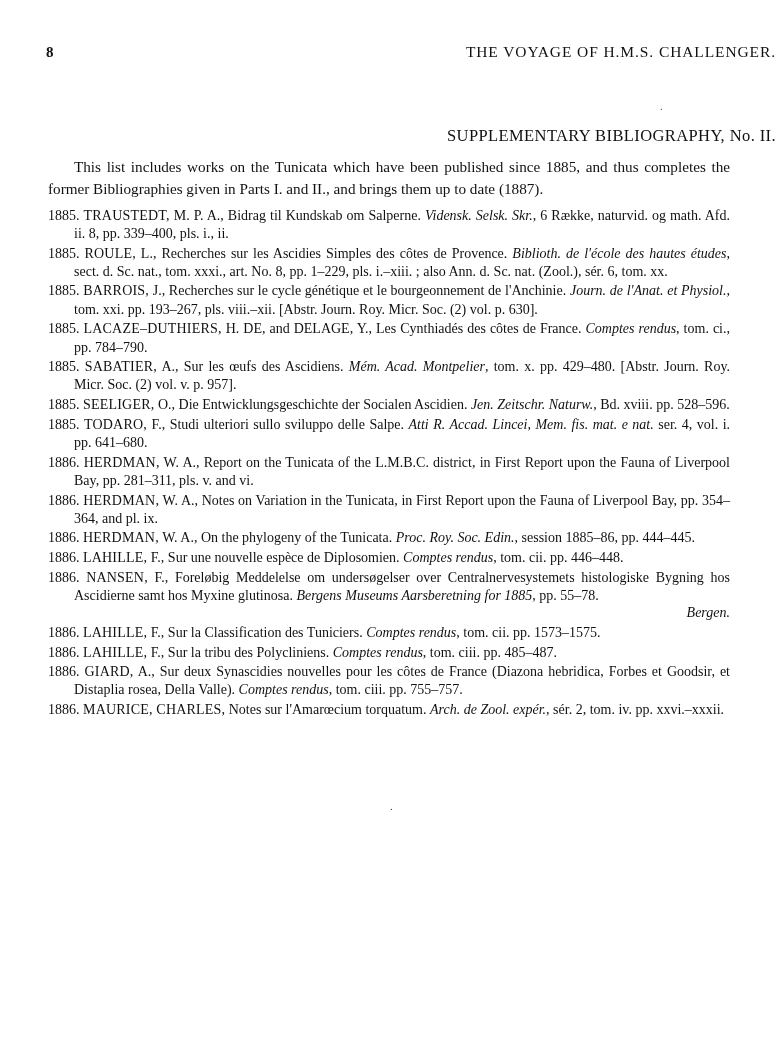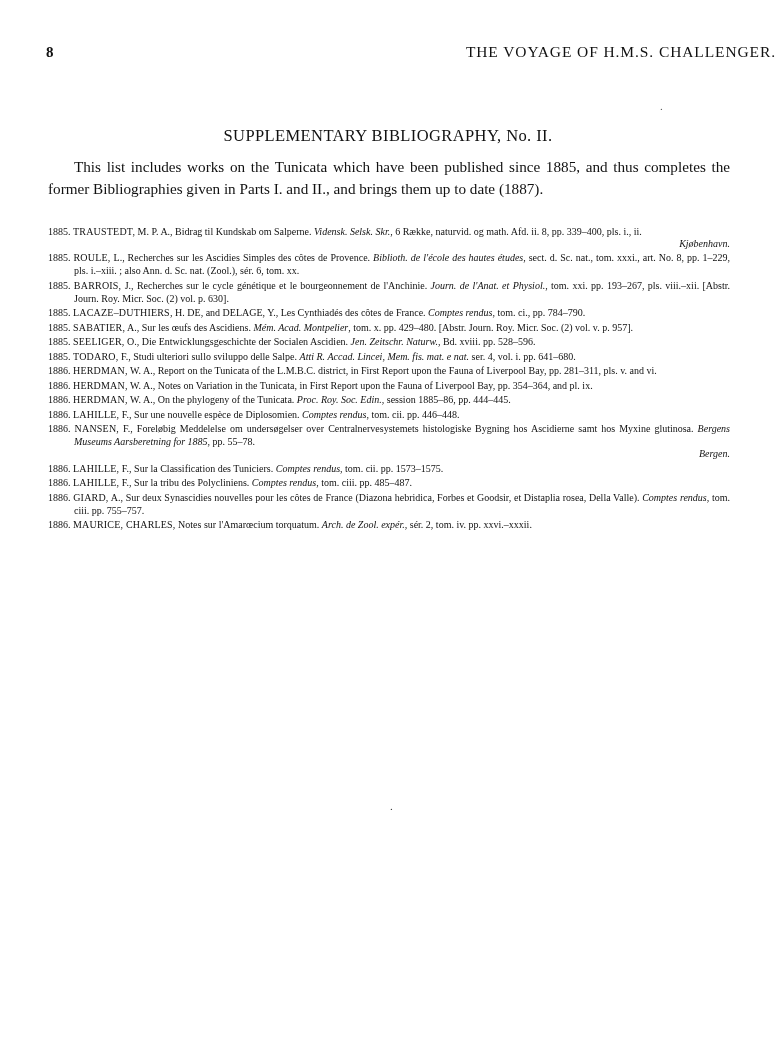--- a/index.html
+++ b/index.html
@@ -39,37 +39,37 @@
     position: absolute;
     left: 0;
     right: 0;
     top: 5px;
     text-align: right;
     font-size: 15.5px;
     letter-spacing: 0.9px;
     font-family: "Liberation Serif", serif;
   }
   .section-title {
-    text-align: center;
+    text-align: right;
     font-size: 16.5px;
     letter-spacing: 0.4px;
     margin: 48px 0 10px 0;
     font-family: "Liberation Serif", serif;
   }
   .intro {
     margin: 0 46px 0 48px;
     font-size: 15.2px;
     line-height: 1.47;
     text-align: justify;
     text-indent: 26px;
     font-family: "Liberation Serif", serif;
   }
   .biblio {
-    margin: 24px 46px 0 48px;
-    font-size: 10px;
+    margin: 6px 46px 0 48px;
+    font-size: 14px;
     line-height: 1.30;
   }
   .entry {
     text-align: justify;
     text-indent: -26px;
     padding-left: 26px;
     margin-bottom: 1.5px;
     font-family: "Liberation Serif", serif;
   }
   .yr {
@@ -117,21 +117,20 @@
   <div class="dot-tr">.</div>
 
   <div class="section-title">SUPPLEMENTARY BIBLIOGRAPHY, No. II.</div>
 
   <div class="intro">This list includes works on the Tunicata which have been published since 1885, and thus completes the former Bibliographies given in Parts I. and II., and brings them up to date (1887).</div>
 
   <div class="biblio">
     <div class="entry">
       <span class="yr">1885.</span>
       <span class="sc">TRAUSTEDT,</span><span> M. P. A., Bidrag til Kundskab om Salperne. </span><span class="it">Vidensk. Selsk. Skr.</span><span>, 6 Række, naturvid. og math. Afd. ii. 8, pp. 339–400, pls. i., ii.</span>
-      <span class="place">Kjøbenhavn.</span>
     </div>
 
     <div class="entry">
       <span class="yr">1885.</span>
       <span class="sc">ROULE,</span><span> L., Recherches sur les Ascidies Simples des côtes de Provence. </span><span class="it">Biblioth. de l'école des hautes études</span><span>, sect. d. Sc. nat., tom. xxxi., art. No. 8, pp. 1–229, pls. i.–xiii. ; also Ann. d. Sc. nat. (Zool.), sér. 6, tom. xx.</span>
     </div>
 
     <div class="entry">
       <span class="yr">1885.</span>
       <span class="sc">BARROIS,</span><span> J., Recherches sur le cycle génétique et le bourgeonnement de l'Anchinie. </span><span class="it">Journ. de l'Anat. et Physiol.</span><span>, tom. xxi. pp. 193–267, pls. viii.–xii. [Abstr. Journ. Roy. Micr. Soc. (2) vol. p. 630].</span>

